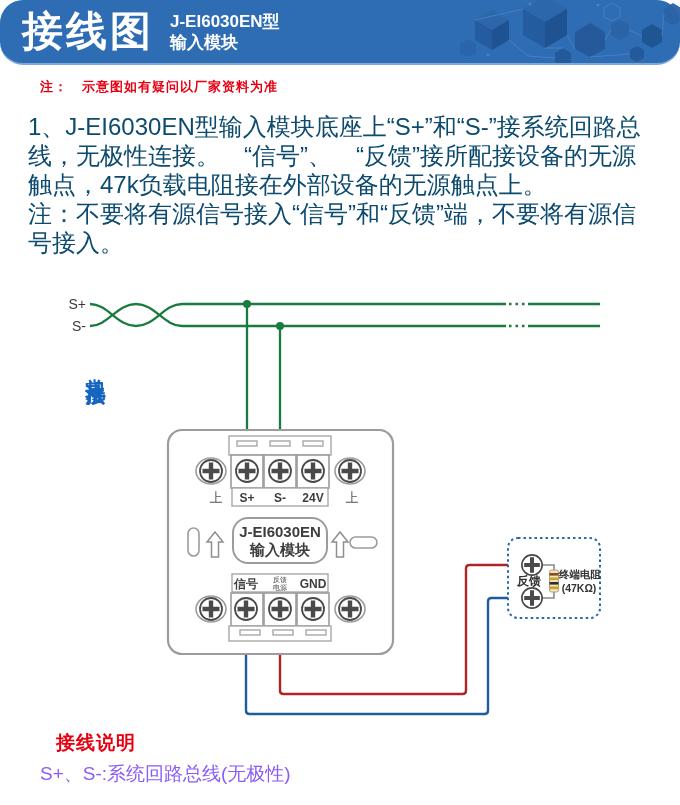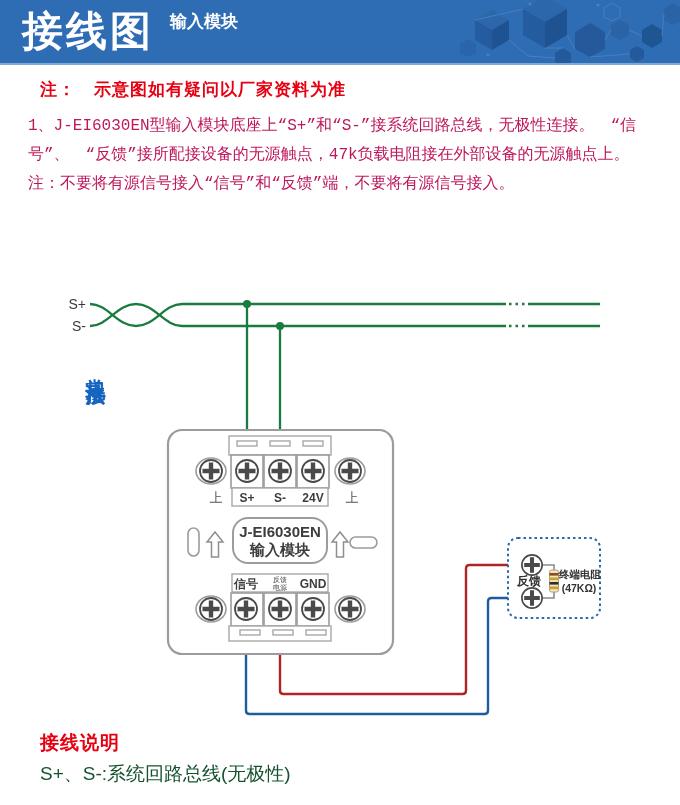--- a/index.html
+++ b/index.html
@@ -1,48 +1,48 @@
 <!DOCTYPE html>
 <html><head>
 <meta charset="utf-8">
 <style>
   html,body{margin:0;padding:0;background:#fff;}
   .page{position:relative;width:680px;height:805px;background:#ffffff;overflow:hidden;
         font-family:"Liberation Sans",sans-serif;}
 
   
   .banner{position:absolute;top:0;left:0;width:680px;height:63px;background:#2e6cb4;
-          border-bottom:2px solid #7fa9d8;box-sizing:content-box;}
+          border-bottom:2px solid #7fa9d8;box-sizing:content-box;border-radius:23px;}
   .banner .cubes{position:absolute;top:0;left:0;width:680px;height:63px;}
   .banner .title{position:absolute;left:22px;top:2px;margin:0;font-size:41px;font-weight:bold;
                  color:#ffffff;letter-spacing:3px;line-height:58px;}
   .banner .subtitle{position:absolute;left:170px;top:11px;color:#ffffff;font-size:17px;
                     font-weight:bold;line-height:21px;}
 
   
-  .top-note{position:absolute;top:78px;left:40px;font-size:17px;font-weight:bold;
+  .top-note{position:absolute;top:78px;left:40px;font-size:13px;font-weight:bold;
             color:#e60012;letter-spacing:1px;}
 
   
-  .instructions{position:absolute;top:112px;left:28px;width:630px;font-size:16px;
-                line-height:29px;color:#be185d;font-family:Liberation Mono, monospace;}
+  .instructions{position:absolute;top:112px;left:28px;width:630px;font-size:24px;
+                line-height:29px;color:#0c4a6e;}
   .instructions p{margin:0;}
 
   
   .method-label{position:absolute;left:83px;top:363px;writing-mode:vertical-rl;
                 text-orientation:upright;font-size:20px;font-weight:bold;color:#1565c0;
                 letter-spacing:2px;}
 
   
   .diagram{position:absolute;top:285px;left:0;font-family:"Liberation Sans",sans-serif;}
 
   
-  .footer-heading{position:absolute;top:730px;left:40px;font-size:19px;font-weight:bold;
+  .footer-heading{position:absolute;top:730px;left:56px;font-size:19px;font-weight:bold;
                   color:#e60012;letter-spacing:1px;}
-  .footer-line{position:absolute;top:761px;left:40px;font-size:19px;color:#14532d;}
+  .footer-line{position:absolute;top:761px;left:40px;font-size:19px;color:#8b5cf6;}
 </style>
 </head>
 <body>
 
 <div class="page">
 
   <div class="banner">
     <svg class="cubes" viewBox="0 0 680 63" aria-hidden="true">
       <g opacity="0.95">
 
@@ -67,20 +67,21 @@
         <polygon points="612,3 620,8 620,17 612,21 604,17 604,8"></polygon>
       </g>
       <g fill="#5d8fc7" opacity="0.6">
         <circle cx="530" cy="4" r="1.5"></circle>
           <circle cx="488" cy="55" r="1.5"></circle>
           <circle cx="598" cy="5" r="1.5"></circle>
       </g>
     </svg>
     <h1 class="title">接线图</h1>
     <div class="subtitle">
+      <div>J-EI6030EN型</div>
       <div>输入模块</div>
     </div>
   </div>
 
   <div class="top-note">注：　示意图如有疑问以厂家资料为准</div>
 
   <div class="instructions">
     <p>1、J-EI6030EN型输入模块底座上“S+”和“S-”接系统回路总线，无极性连接。　“信号”、　“反馈”接所配接设备的无源触点，47k负载电阻接在外部设备的无源触点上。</p>
     <p>注：不要将有源信号接入“信号”和“反馈”端，不要将有源信号接入。</p>
   </div>

